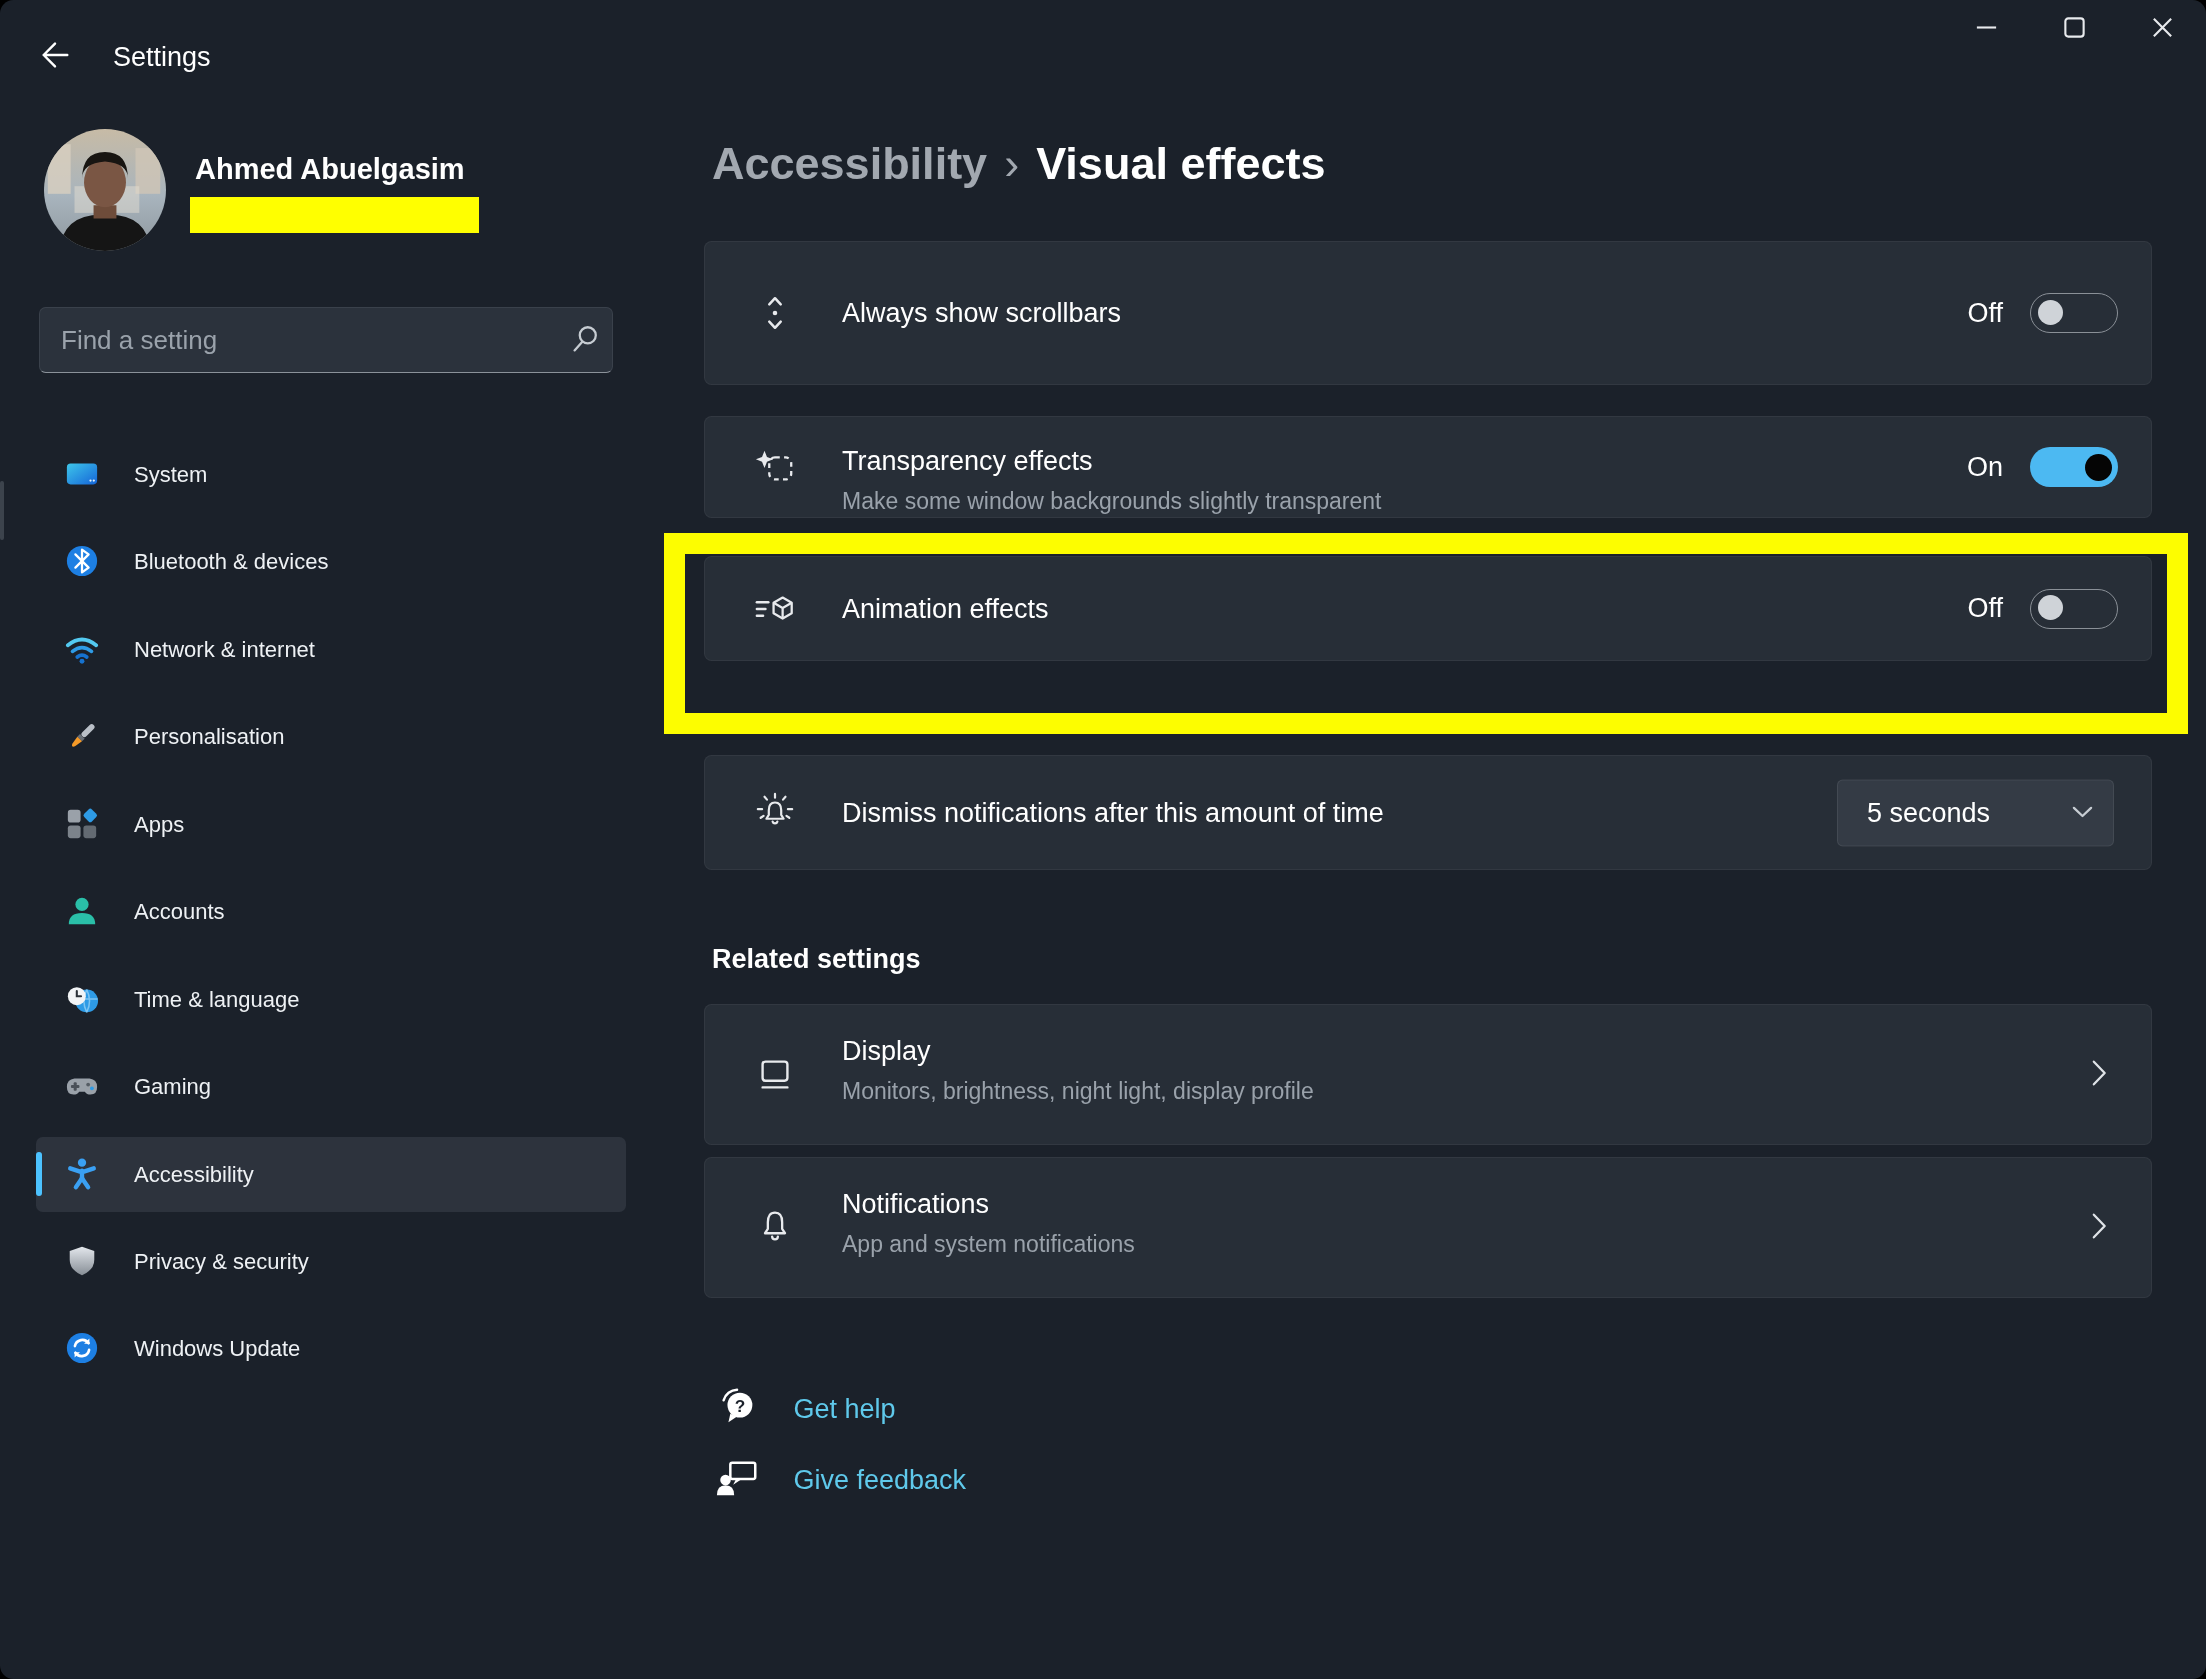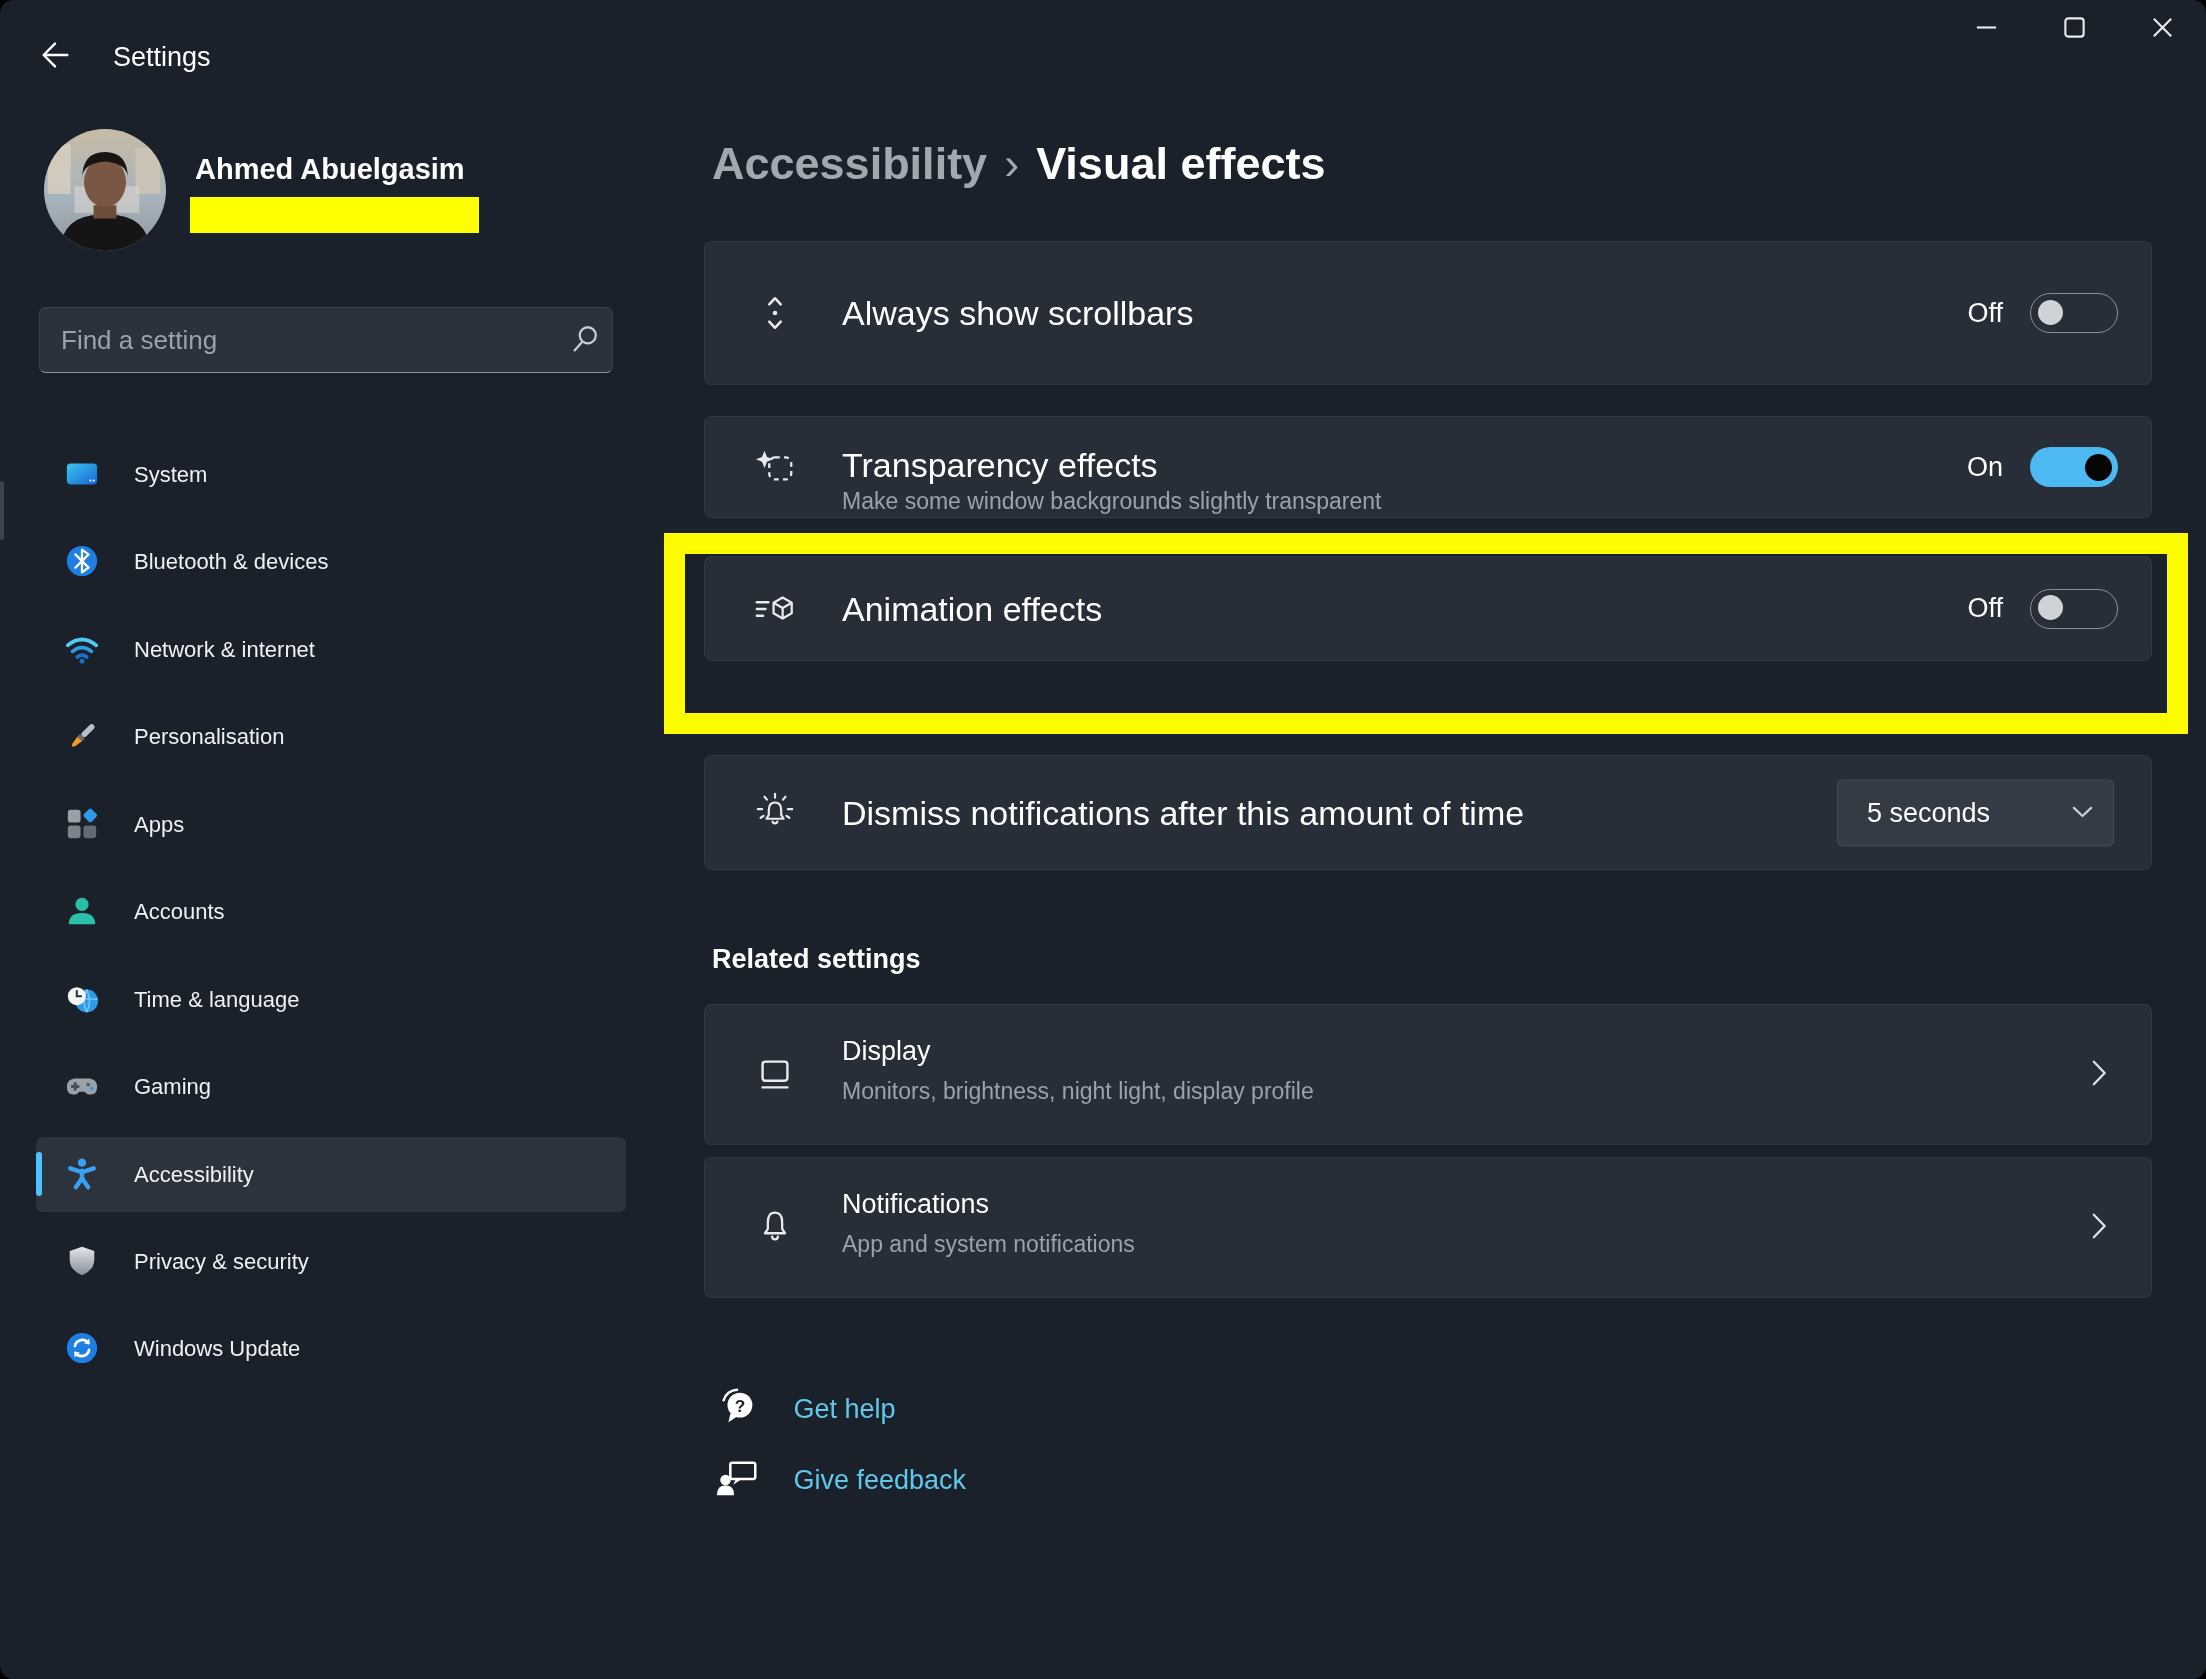--- a/index.html
+++ b/index.html
@@ -39,21 +39,21 @@
   
   .breadcrumb { position:absolute; left:712px; top:138px; font-size:45px; font-weight:600; }
   .crumb-parent { color:#a2a8b0; }
   .crumb-sep { color:#a2a8b0; padding:0 17px; font-weight:400; }
   .crumb-current { color:#ffffff; }
   .card {
     position:absolute; left:704px; width:1448px; background:#272e37;
     border:1px solid rgba(255,255,255,0.05); border-radius:7.6px;
   }
   .card-icon { position:absolute; left:49px; top:50%; transform:translateY(-50%); width:42px; height:42px; }
-  .card-title { position:absolute; left:137px; font-size:34px; color:#ffffff; }
+  .card-title { position:absolute; left:137px; font-size:27px; color:#ffffff; }
   .card-title.centered { top:50%; transform:translateY(-50%); }
   .card-sub { position:absolute; left:137px; font-size:23px; color:#9aa2ab; }
   .toggle-group { position:absolute; right:33px; top:50%; transform:translateY(-50%); display:flex; align-items:center; }
   .toggle-state { font-size:27px; color:#ffffff; margin-right:27px; }
   .toggle { width:88px; height:40px; border-radius:20px; position:relative; cursor:pointer; }
   .toggle.off { border:1.9px solid #8a9097; background:transparent; }
   .toggle.off .knob { position:absolute; left:6.7px; top:5.7px; width:25px; height:25px; border-radius:50%; background:#cfd3d8; }
   .toggle.on { background:#4cb9f2; }
   .toggle.on .knob { position:absolute; right:5.7px; top:6.7px; width:27px; height:27px; border-radius:50%; background:#050505; }
   .dropdown {

